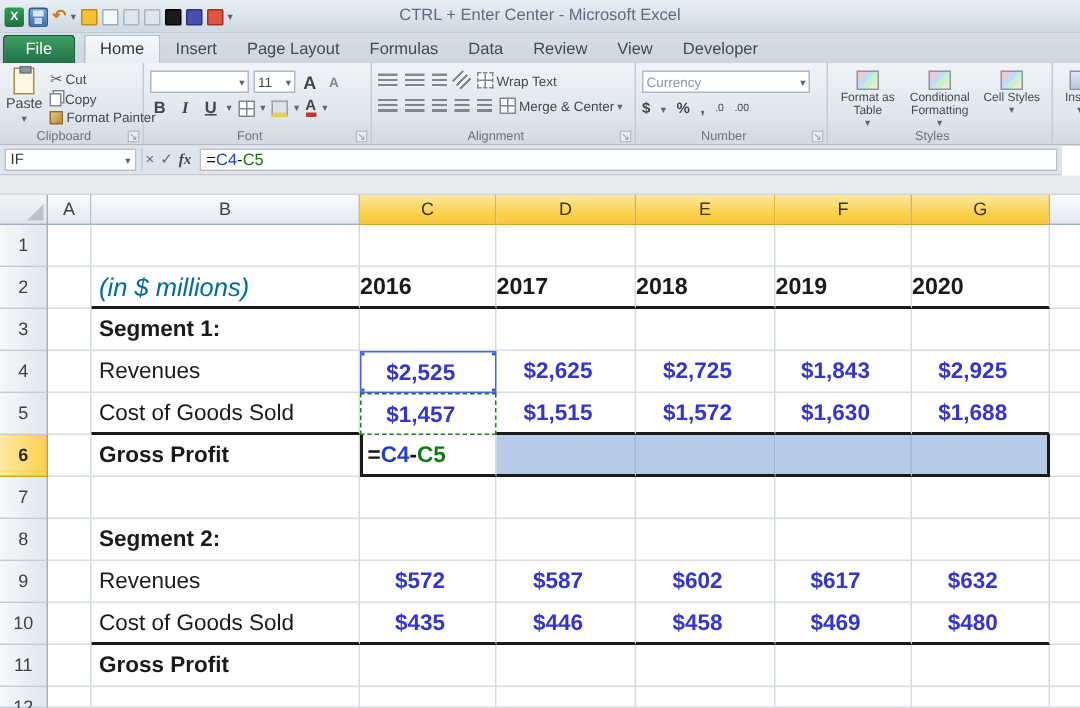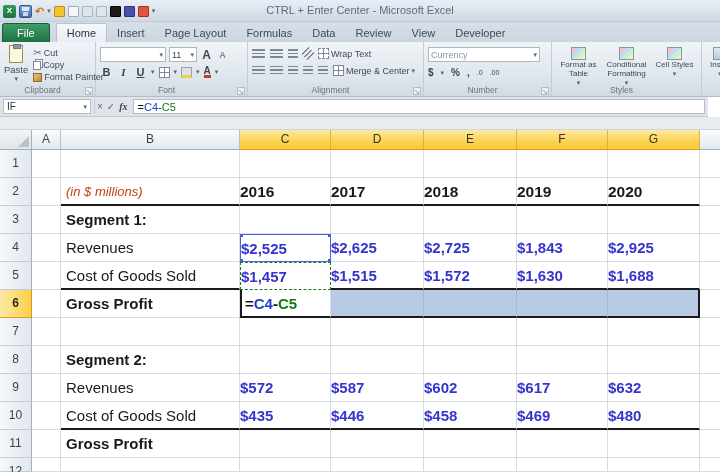--- a/index.html
+++ b/index.html
@@ -100,24 +100,24 @@
   .corner:after{content:"";position:absolute;right:2px;bottom:2px;border-left:11px solid transparent;border-bottom:11px solid #b9c3cd;}
   .row{display:flex;height:28px;line-height:27px;}
   .row12{height:14px;overflow:hidden;justify-content:center;}
   .rh{width:32px;text-align:center;font-size:12px;color:#39424e;line-height:27px;
     background:linear-gradient(90deg,#f5f7f9,#e2e8ee);border-right:1px solid #9fb0c0;border-bottom:1px solid #c2ccd6;}
   .rh.sel{background:linear-gradient(90deg,#fde9a2,#fbd04c);border-bottom:1px solid #e39b19;border-right:1px solid #e0921c;color:#33291a;font-weight:bold;}
   .cell{border-right:1px solid #d6dce3;border-bottom:1px solid #d6dce3;overflow:hidden;white-space:nowrap;}
   .cw-hdr{width:32px;} .cw-a{width:29px;} .cw-b{width:179px;} .cw-c{width:91px;} .cw-d{width:93px;}
   .cw-e{width:93px;} .cw-f{width:91px;} .cw-g{width:92px;} .cw-stub{width:20px;border-right:none;}
   .txt{padding-left:5px;}
-  .ital{font-style:italic;font-size:13px;color:#c2410c;}
+  .ital{font-style:italic;font-size:17px;color:#0369a1;}
   .bold{font-weight:bold;}
   .yr{text-align:left;font-weight:bold;font-size:15.5px;}
-  .num{text-align:left;padding-right:10px;color:#3434cf;font-weight:600;}
+  .num{text-align:center;padding-right:10px;color:#3434cf;font-weight:600;}
   .bb2{border-bottom:2px solid #1a1a1a;}
   .ref-blue{position:relative;border:1px solid #4a63d8;border-right:1px solid #4a63d8;}
   .dot{position:absolute;width:3px;height:3px;background:#3b5bd6;}
   .dot.tl{left:-1px;top:-1px;} .dot.tr{right:-1px;top:-1px;}
   .dot.bl{left:-1px;bottom:-1px;} .dot.br{right:-1px;bottom:-1px;}
   .ref-green{border:1px dashed #1f7a1f;border-right:1px dashed #1f7a1f;}
   .active-cell{border-left:2px solid #1a1a1a;border-bottom:2px solid #1a1a1a;background:#fff;
     padding-left:3px;font-weight:bold;font-size:15px;}
   .selfill{background:#b8cbe6;border-bottom:2px solid #1a1a1a;border-right:1px solid #a5b9d6;}
   .selfill.last{border-right:2px solid #1a1a1a;}

